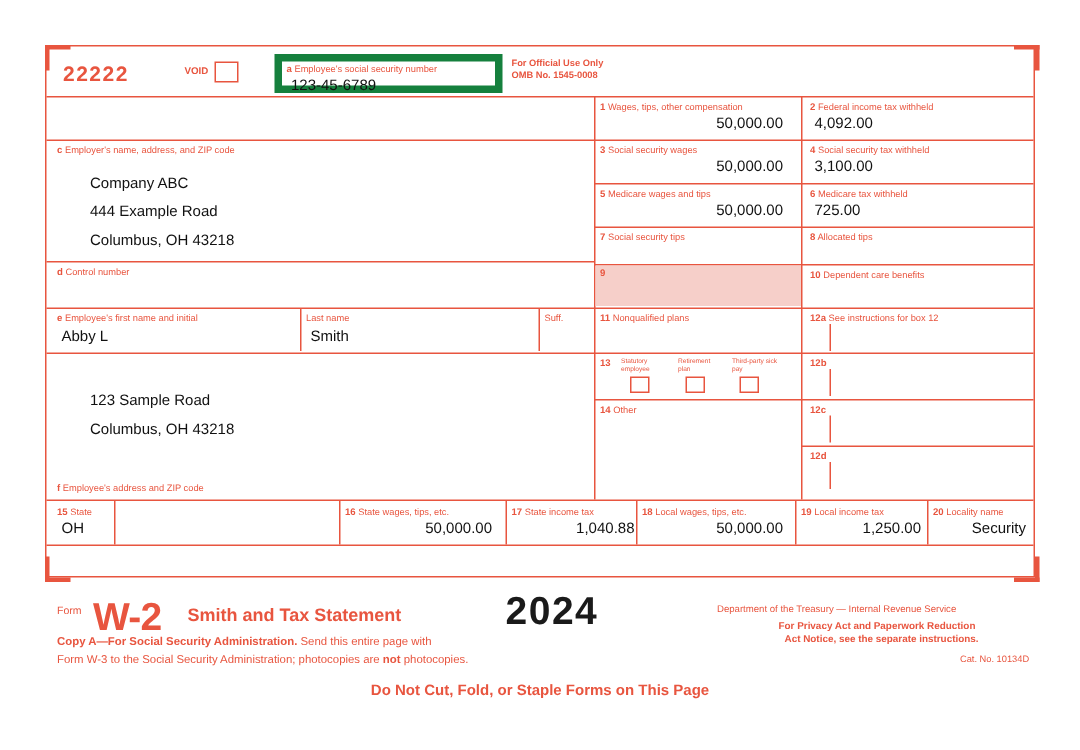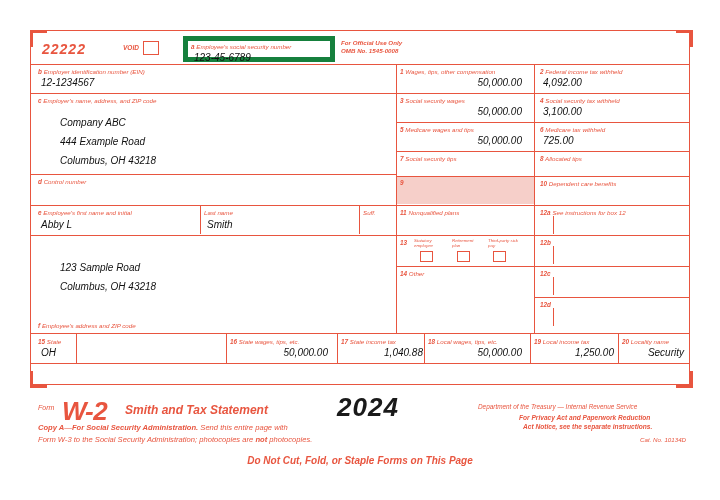--- a/index.html
+++ b/index.html
@@ -1,17 +1,17 @@
 <!DOCTYPE html>
 <html><head>
 <meta charset="utf-8">
 <style>
   html,body{margin:0;padding:0;}
   body{width:720px;height:500px;background:#ffffff;font-family:"Liberation Sans",sans-serif;color:#000;}
-  #form{position:absolute;left:0;top:0;width:720px;height:500px;font-style:italic;}
+  #form{position:absolute;left:0;top:0;width:720px;height:500px;}
   .lbl{font-size:6.2px;color:#e8553f;line-height:1.15;}
   .lblb{font-size:6.2px;color:#e8553f;font-weight:bold;line-height:1.15;}
   .val{font-size:10px;color:#111;font-family:"Liberation Sans",sans-serif;}
   .box{position:absolute;box-sizing:border-box;}
   .num{font-weight:bold;font-size:6.4px;color:#e8553f;}
   .outer{position:absolute;left:30px;top:30px;width:660px;height:355px;border:1px solid #e8553f;box-sizing:border-box;}
   .corner{position:absolute;width:14px;height:14px;}
   .shade{background:#f6cfc9;}
 </style>
 </head>
@@ -40,27 +40,20 @@
     <div class="val" style="position:absolute;left:6px;top:11px;">123-45-6789</div>
   </div>
 
   <div class="box" style="left:341px;top:36px;width:200px;height:26px;">
     <div class="lblb" style="position:absolute;left:0;top:3px;">For Official Use Only</div>
     <div class="lblb" style="position:absolute;left:0;top:11px;">OMB No. 1545-0008</div>
   </div>
 
   <div class="box" style="left:31px;top:64px;width:658px;height:0;border-top:1px solid #e8553f;"></div>
 
-  <div class="box" style="left:38px;top:66px;width:355px;height:26px;">
-    <div style="position:absolute;left:0;top:2px;font-size:6.2px;color:#e8553f;">
-      <span class="num">b</span>
-      <span>Employer identification number (EIN)</span>
-    </div>
-    <div class="val" style="position:absolute;left:3px;top:11px;">12-1234567</div>
-  </div>
   <div class="box" style="left:31px;top:93px;width:365px;height:0;border-top:1px solid #e8553f;"></div>
 
   <div class="box" style="left:38px;top:95px;width:355px;height:78px;">
     <div style="position:absolute;left:0;top:2px;font-size:6.2px;color:#e8553f;">
       <span class="num">c</span>
       <span>Employer's name, address, and ZIP code</span>
     </div>
     <div class="val" style="position:absolute;left:22px;top:22px;">Company ABC</div>
     <div class="val" style="position:absolute;left:22px;top:41px;">444 Example Road</div>
     <div class="val" style="position:absolute;left:22px;top:60px;">Columbus, OH 43218</div>

